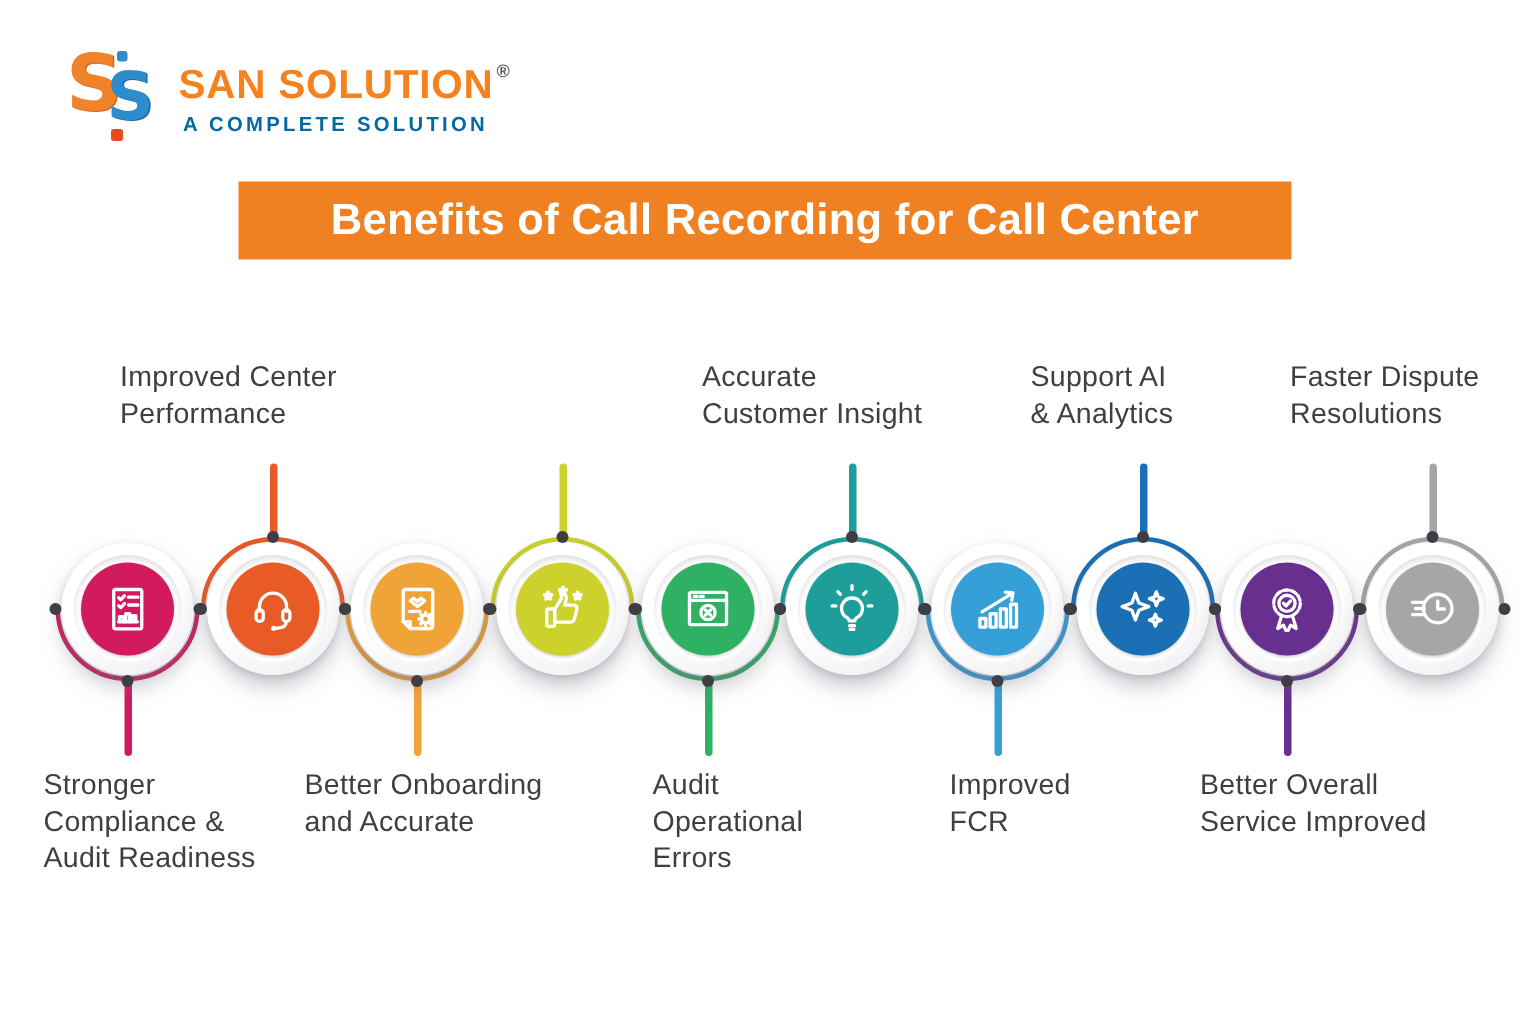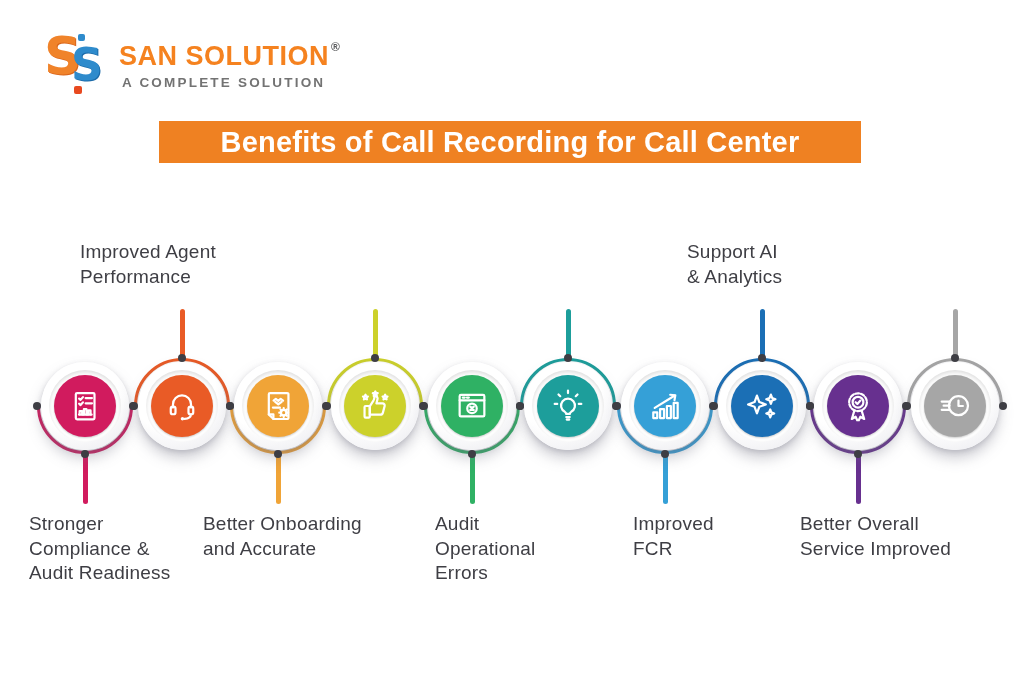--- a/index.html
+++ b/index.html
@@ -11,24 +11,24 @@
   .logo-mark{position:relative;width:66px;height:68px;}
   .logo-mark .s{position:absolute;font-family:"DejaVu Sans",sans-serif;font-weight:bold;line-height:1;}
   .logo-mark .s1{left:0;top:0;font-size:52px;color:#F0832A;text-shadow:1px 1px 0 #d9661c;}
   .logo-mark .s2{left:27px;top:13px;font-size:44px;color:#2E8BCC;text-shadow:1px 1px 0 #1b6aa8;}
   .logo-mark .msq{position:absolute;border-radius:2px;}
   .logo-mark .msq-o{width:8px;height:8px;background:#E8491F;left:30px;top:56px;}
   .logo-mark .msq-b{width:7px;height:7px;background:#2E8BCC;left:34px;top:4px;}
   .logo-text{margin-left:9px;padding-top:11px;}
   .logo-name{color:#F5821F;font-size:27px;font-weight:bold;letter-spacing:.5px;line-height:1;}
   .logo-name sup{color:#58595b;font-size:12px;font-weight:bold;vertical-align:14px;margin-left:2px;}
-  .logo-tagline{color:#737373;font-size:13.5px;font-weight:bold;letter-spacing:2.2px;margin:5px 0 0 3px;}
+  .logo-tagline{color:#0369a1;font-size:13.5px;font-weight:bold;letter-spacing:2.2px;margin:5px 0 0 3px;}
 
   
-  .banner{position:absolute;left:159px;top:121px;width:702px;height:42px;background:#EF8122;
+  .banner{position:absolute;left:159px;top:121px;width:702px;height:52px;background:#EF8122;
           display:flex;align-items:center;justify-content:center;}
   .banner-title{color:#ffffff;font-size:29px;font-weight:bold;letter-spacing:.2px;}
 
   
   .item{position:absolute;inset:0;}
   .vline{position:absolute;left:calc(var(--cx) - 2.5px);width:5px;border-radius:3px;background:var(--c);}
   .pos-top .vline{top:309px;height:51px;}
   .pos-bottom .vline{top:452px;height:52px;}
   .arc{position:absolute;left:calc(var(--cx) - 48px);top:358px;width:96px;height:96px;
        border:3px solid var(--c);border-radius:50%;box-sizing:border-box;}
@@ -107,21 +107,21 @@
           <rect x="4.9" y="12.4" width="3" height="4.8" rx="1.3"></rect>
           <rect x="16.1" y="12.4" width="3" height="4.8" rx="1.3"></rect>
           <path d="M17.6 17.4c0 1.9-1.9 2.6-4 2.7"></path>
           <circle cx="12.3" cy="20.1" r="1.1" fill="#fff" stroke="none"></circle>
         </svg>
       </div>
     </div>
     <span class="dot" style="left:calc(var(--cx) - 52px)"></span>
     <span class="dot" style="left:calc(var(--cx) + 44px)"></span>
     <span class="dot dlink"></span>
-    <div class="label">Improved Agent
+    <div class="label">Improved Center
 Performance</div>
   </div>
 
   <div class="item pos-bottom" style="--cx: 278px; --lx: 203px; --c: #F0A437;">
     <div class="vline"></div>
     <div class="arc"></div>
     <div class="ring">
       <div class="core">
         <svg class="ico" viewBox="0 0 24 24">
           <path d="M17.8 3.8H7a.8.8 0 0 0-.8.8v12.7l2.9 2.9h8.7a.8.8 0 0 0 .8-.8V4.6a.8.8 0 0 0-.8-.8z"></path>
@@ -190,20 +190,22 @@
         <svg class="ico" viewBox="0 0 24 24">
           <path d="M10 15.7a4.4 4.4 0 1 1 4 0c-.5.3-.8.8-.8 1.3h-2.4c0-.5-.3-1-.8-1.3z"></path>
           <path d="M10.9 19h2.2M11.2 20.6h1.6"></path>
           <path d="M12 3.8V2.2M7.1 5.8L6 4.7M16.9 5.8L18 4.7M5.2 10.7H3.6M20.4 10.7h-1.6"></path>
         </svg>
       </div>
     </div>
     <span class="dot" style="left:calc(var(--cx) - 52px)"></span>
     <span class="dot" style="left:calc(var(--cx) + 44px)"></span>
     <span class="dot dlink"></span>
+    <div class="label">Accurate
+Customer Insight</div>
   </div>
 
   <div class="item pos-bottom" style="--cx: 665px; --lx: 633px; --c: #35A0D7;">
     <div class="vline"></div>
     <div class="arc"></div>
     <div class="ring">
       <div class="core">
         <svg class="ico" viewBox="0 0 24 24">
           <rect x="4.6" y="16" width="2.5" height="3.6"></rect>
           <rect x="8.9" y="14" width="2.5" height="5.6"></rect>
@@ -269,15 +271,17 @@
         <svg class="ico" viewBox="0 0 24 24">
           <circle cx="14.2" cy="11.8" r="6"></circle>
           <path d="M14.2 8.6v3.4h2.8"></path>
           <path d="M3.6 9.2h5M4.8 11.8h3.8M3.6 14.4h5"></path>
         </svg>
       </div>
     </div>
     <span class="dot" style="left:calc(var(--cx) - 52px)"></span>
     <span class="dot" style="left:calc(var(--cx) + 44px)"></span>
     <span class="dot dlink"></span>
+    <div class="label">Faster Dispute
+Resolutions</div>
   </div>
 
 </div>
 
 </body></html>

